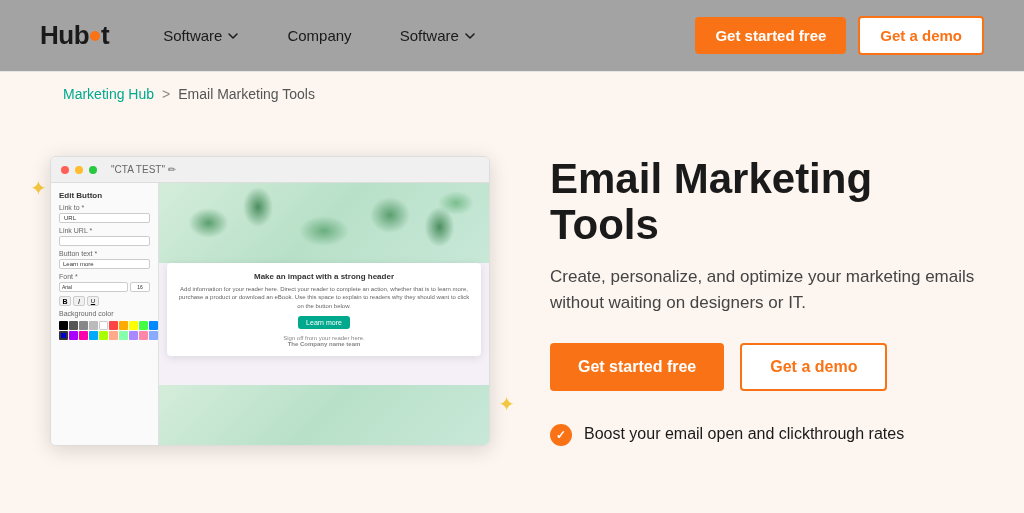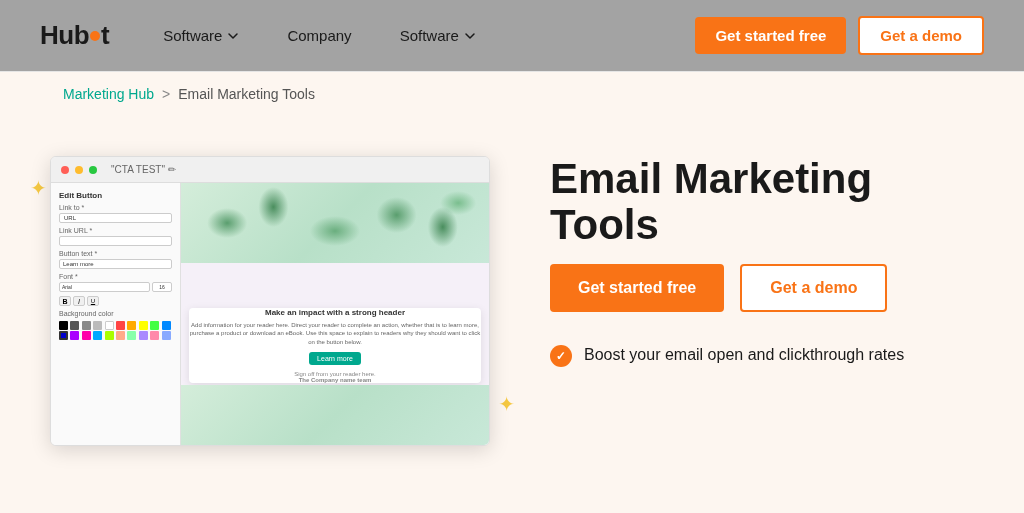--- a/index.html
+++ b/index.html
@@ -175,21 +175,21 @@
       font-weight: 500;
     }
 
     .mockup-body {
       display: flex;
       height: calc(100% - 26px);
     }
 
     
     .mockup-left-panel {
-      width: 130px;
+      width: 108px;
       background: #fafafa;
       border-right: 1px solid #e0e0e0;
       padding: 8px;
       overflow: hidden;
     }
     .panel-title {
       font-size: 8px;
       font-weight: 700;
       color: #333;
       margin-bottom: 4px;
@@ -265,23 +265,22 @@
         radial-gradient(ellipse 15px 20px at 85% 55%, #4a8e5e 0%, transparent 100%),
         radial-gradient(ellipse 18px 12px at 90% 25%, #7abe8e 0%, transparent 100%);
     }
     .mockup-content-area {
       position: absolute;
       top: 80px;
       left: 8px;
       right: 8px;
       background: #fff;
       border-radius: 4px;
-      padding: 0;
+      padding: 9px;
       box-shadow: 0 2px 8px rgba(0,0,0,0.1);
-      margin-top: 45px;
     }
     .mockup-content-title {
       font-size: 8px;
       font-weight: 700;
       color: #333;
       text-align: center;
       margin-bottom: 4px;
     }
     .mockup-content-text {
       font-size: 6px;
@@ -507,20 +506,21 @@
             </div>
             <div class="mockup-floral-bottom"></div>
           </div>
         </div>
       </div>
     </div>
   </div>
 
   <div class="right-content">
     <h1 class="hero-title">Email Marketing Tools</h1>
+    <p class="hero-description">Create, personalize, and optimize your marketing emails without waiting on designers or IT.</p>
 
     <div class="cta-buttons">
       <button class="btn-cta-primary">Get started free</button>
       <button class="btn-cta-secondary">Get a demo</button>
     </div>
 
     <div class="feature-list">
       <div class="feature-item">
         <div class="check-icon"></div>
         <span class="feature-text">Boost your email open and clickthrough rates</span>

